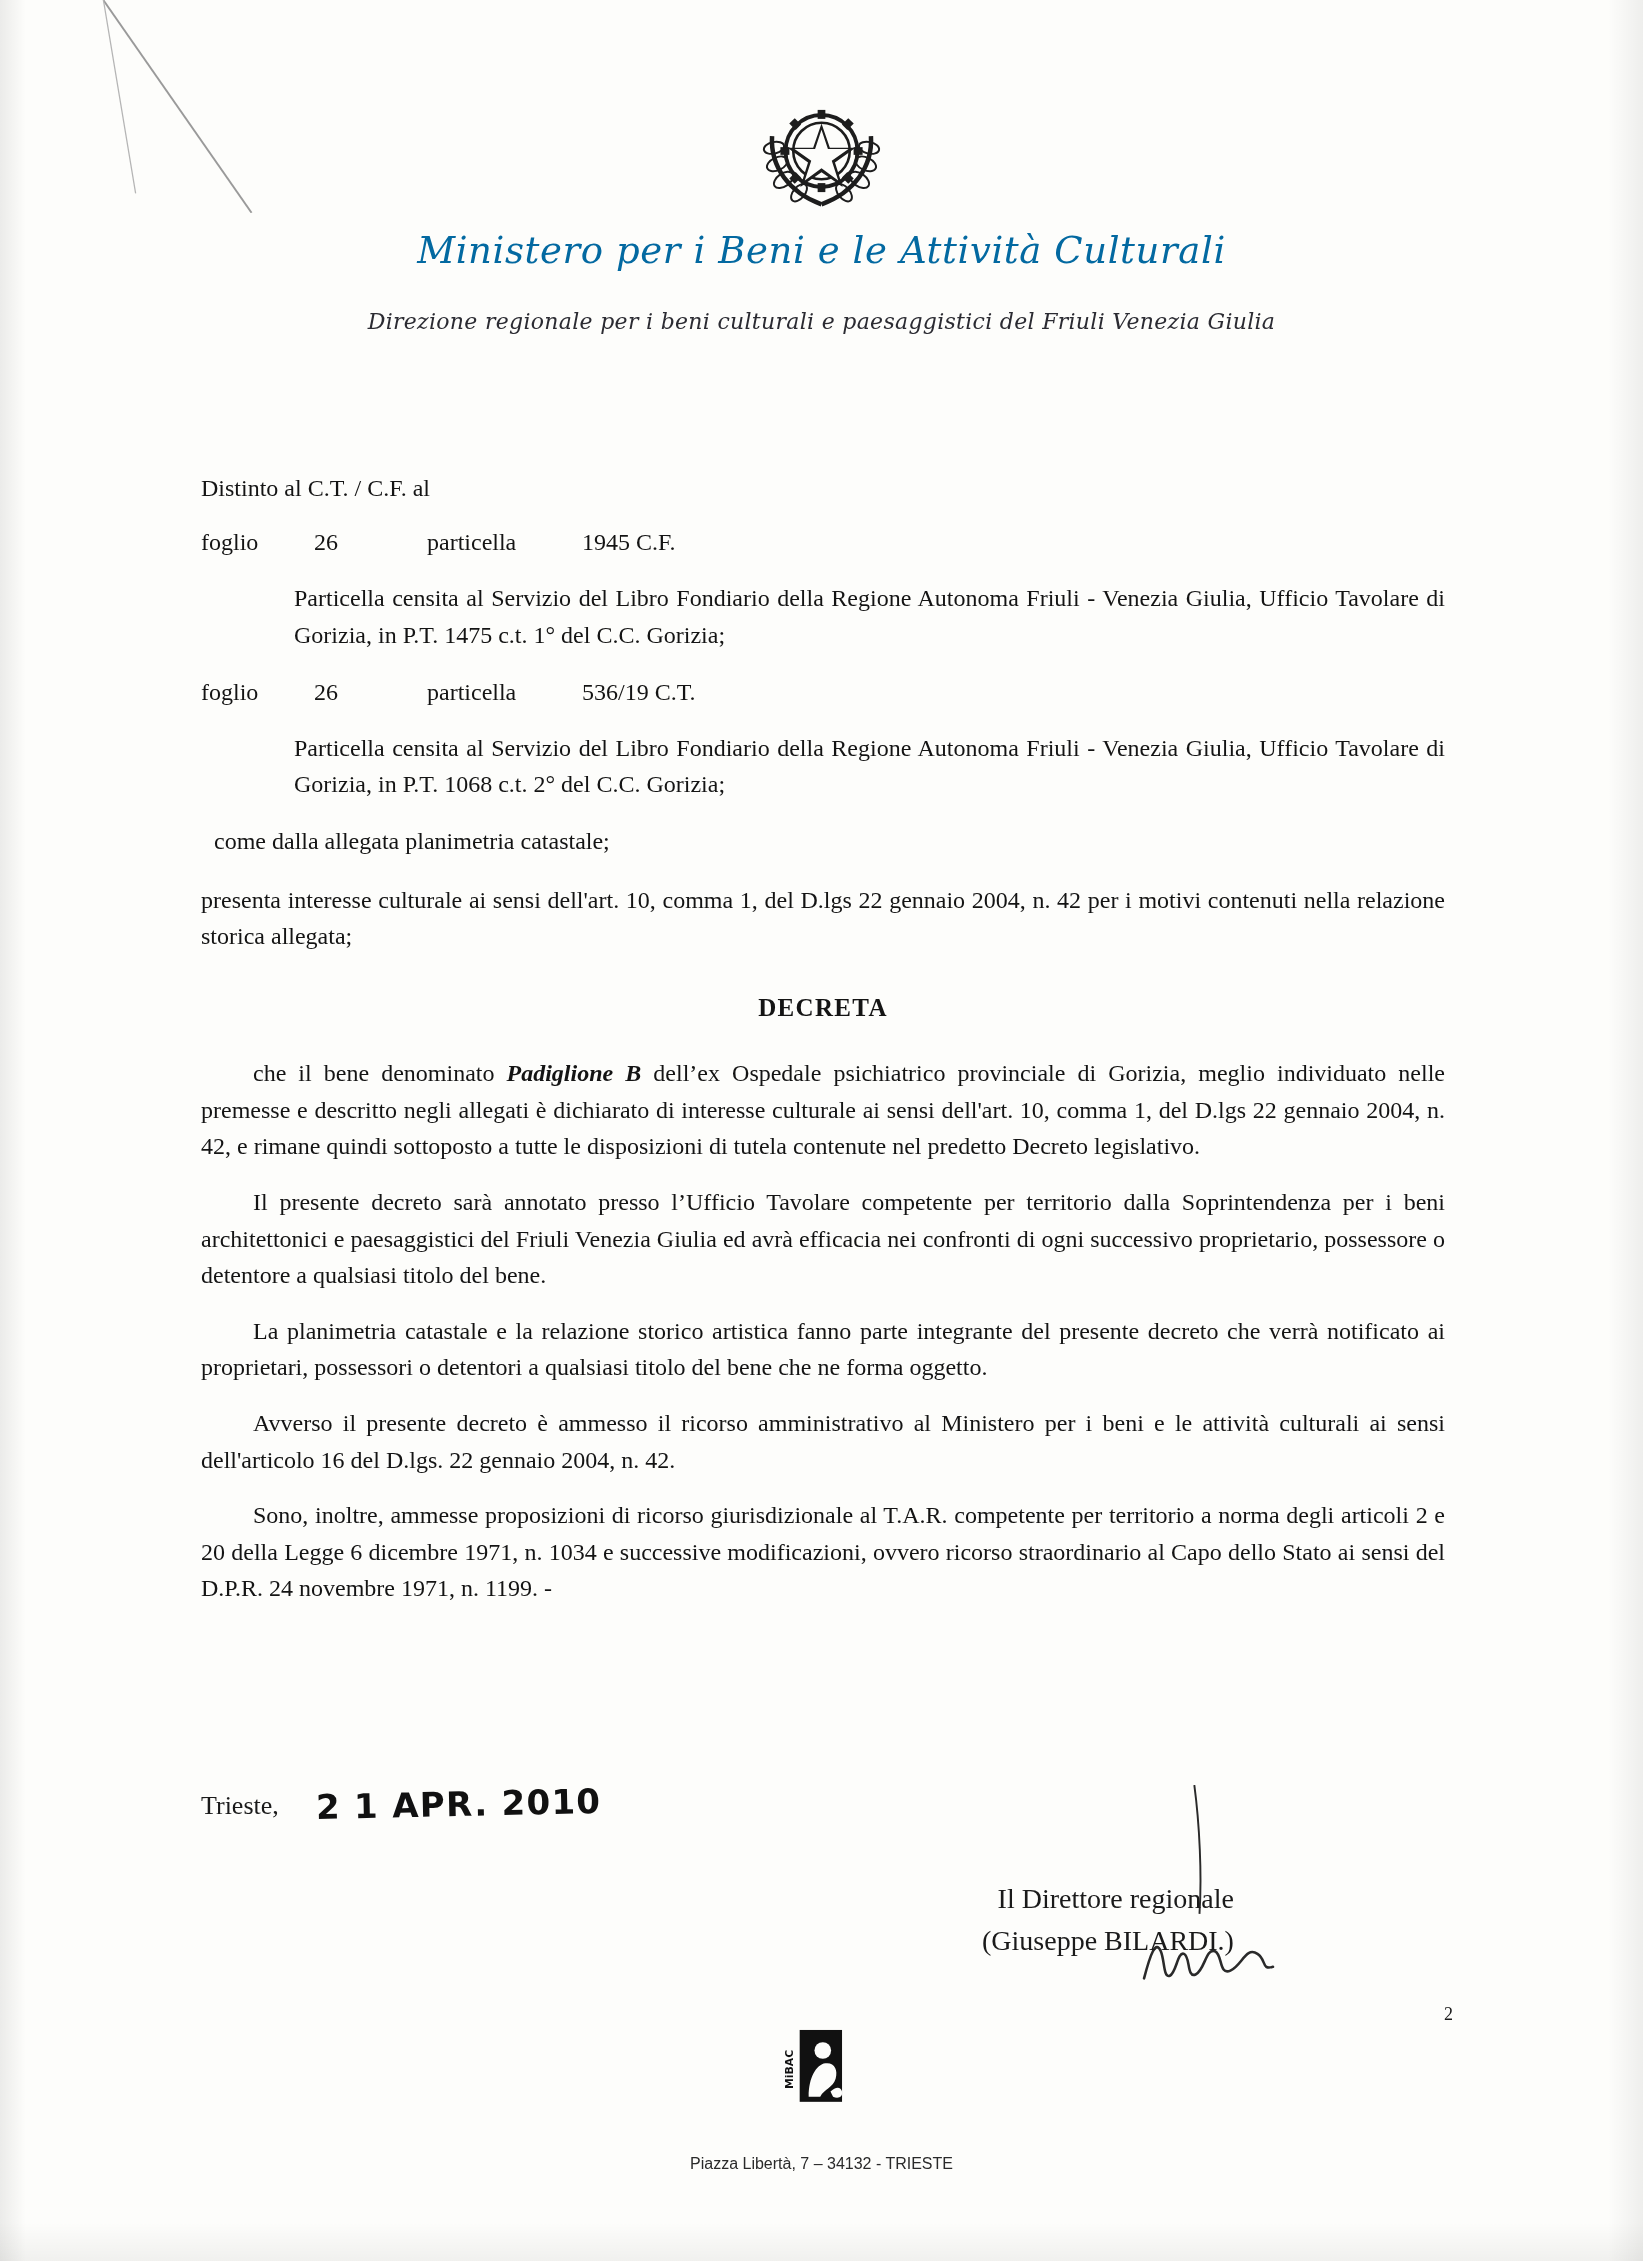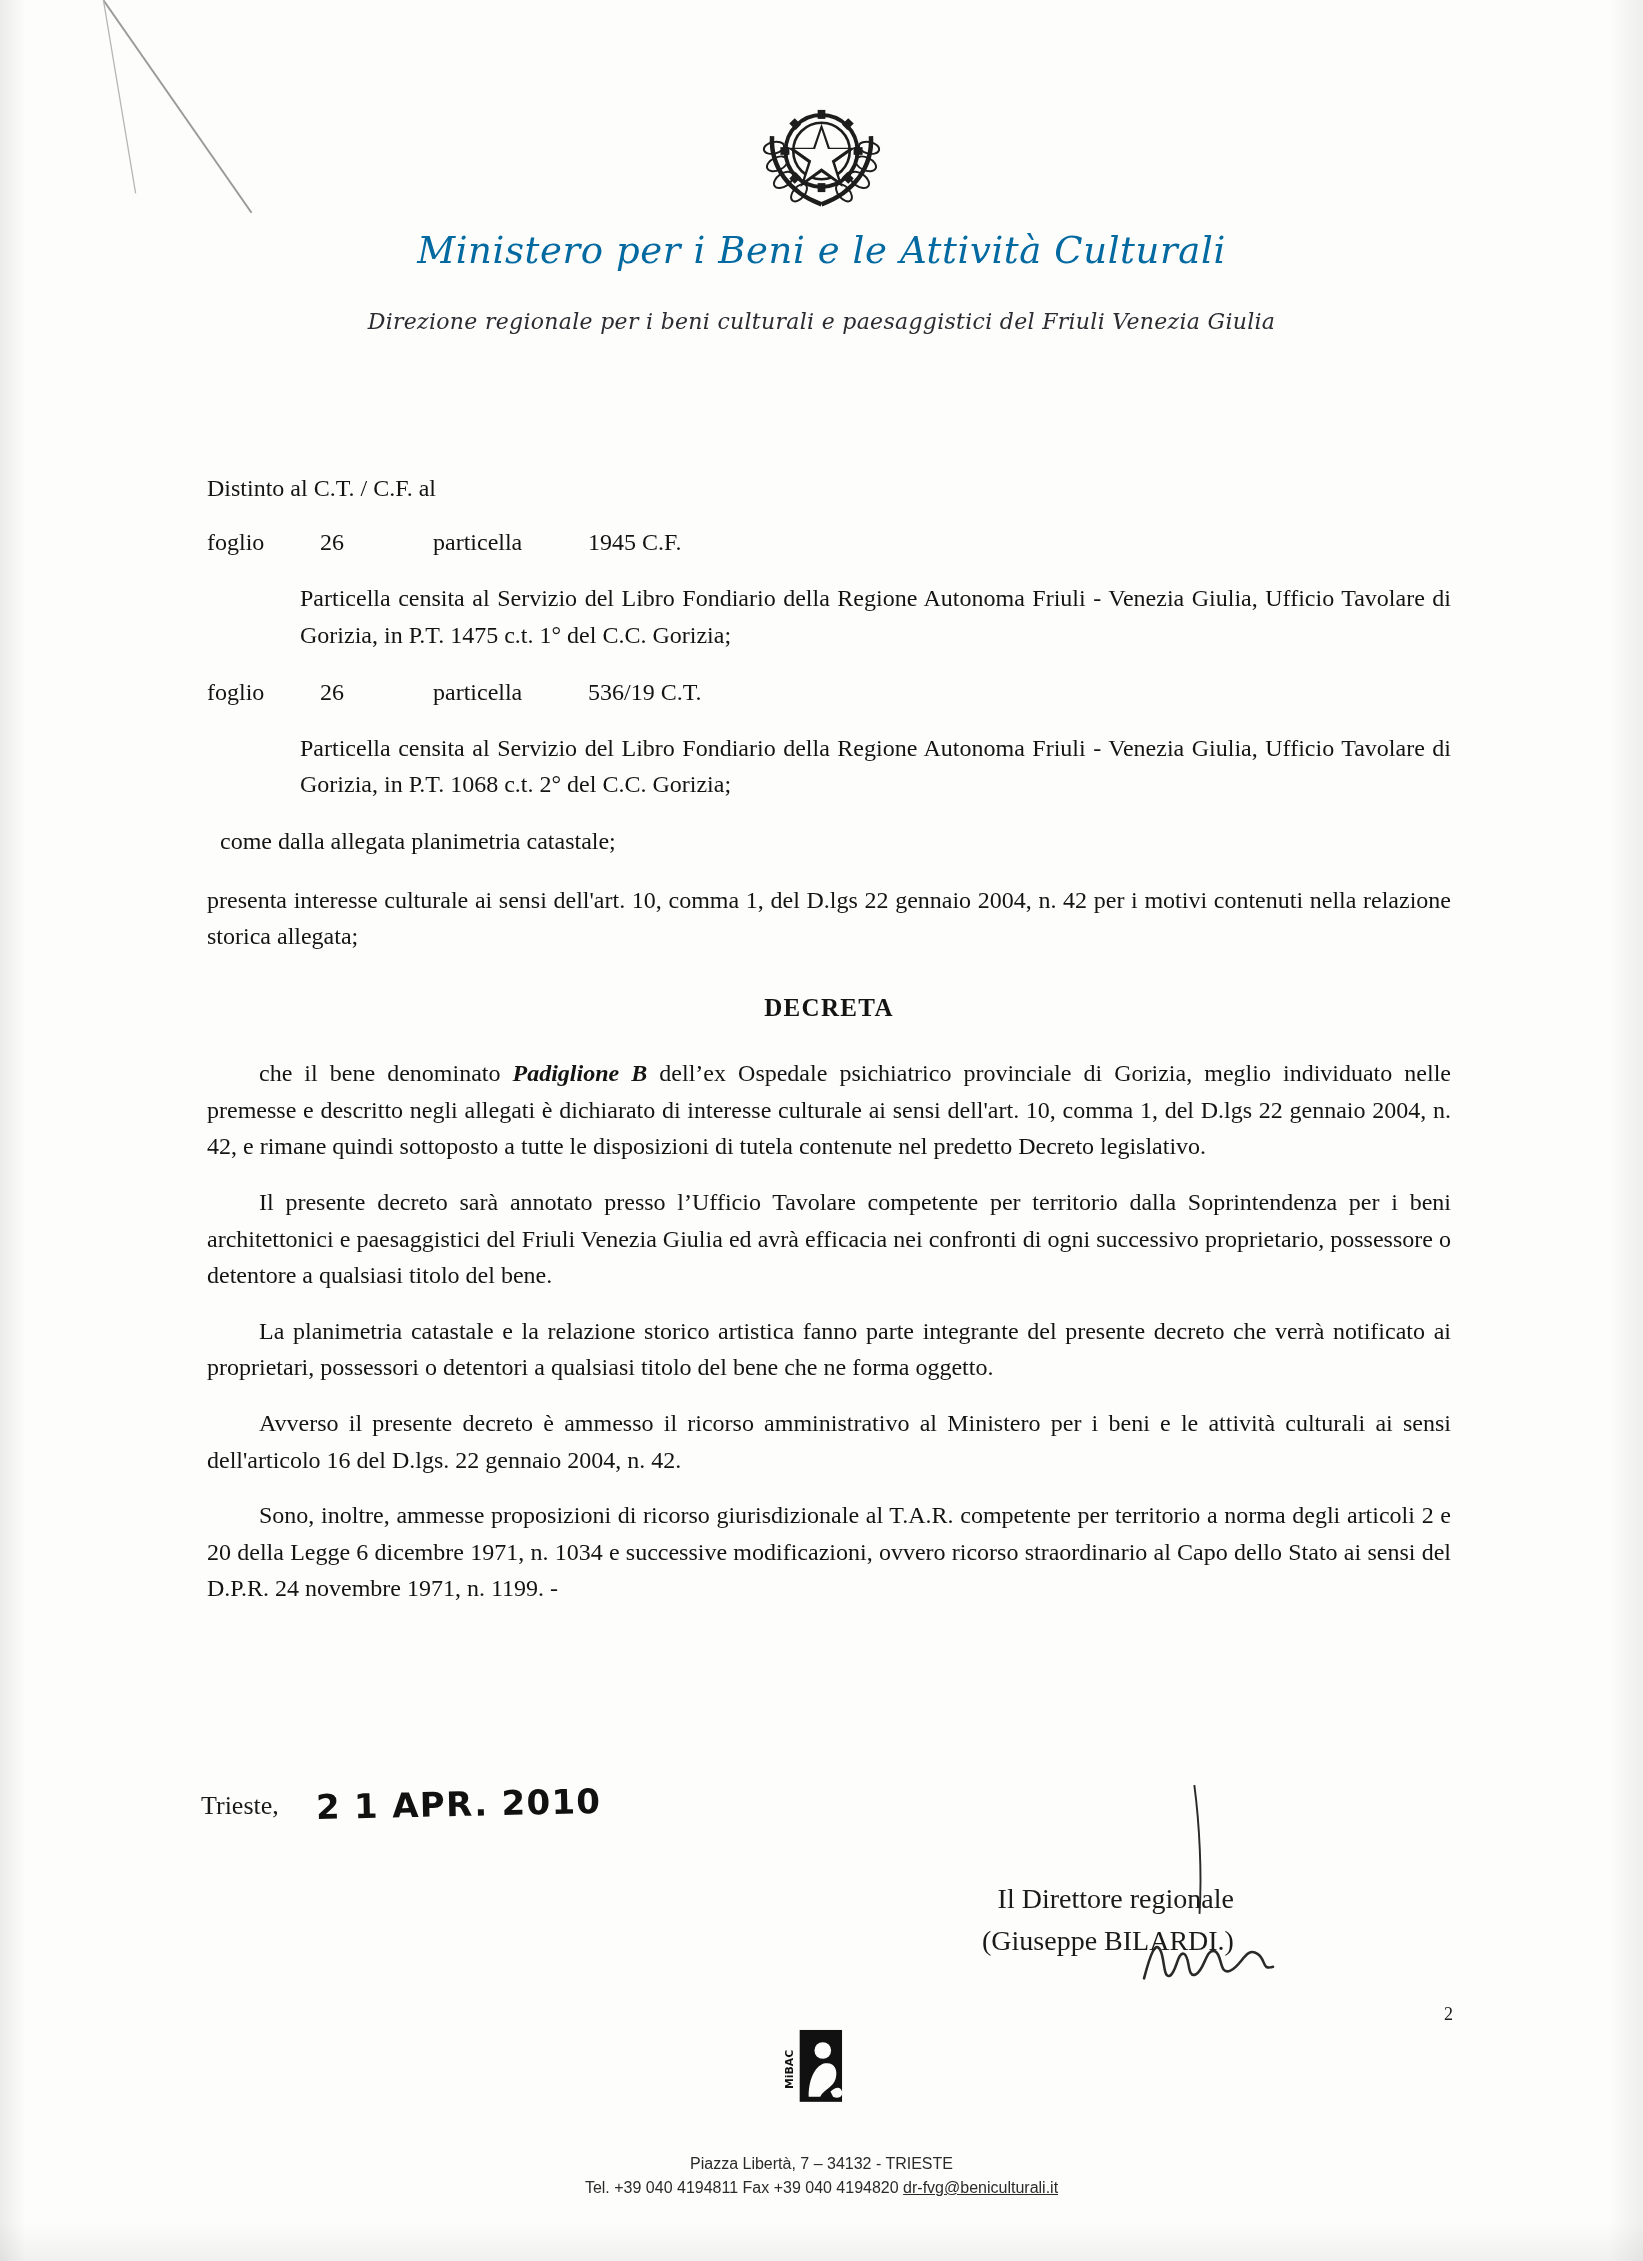--- a/index.html
+++ b/index.html
@@ -82,21 +82,21 @@
     font-size: 22px;
     letter-spacing: 0.3px;
     color: #2b2b32;
     white-space: nowrap;
   }
 
   
   .body-area {
     position: absolute;
     top: 470px;
-    left: 207px;
+    left: 201px;
     width: 1244px;
     font-size: 24px;
     line-height: 1.52;
     color: #141414;
   }
   .line-block { margin-bottom: 18px; }
 
   .row-foglio {
     display: flex;
     align-items: center;
@@ -310,17 +310,16 @@
         <circle cx="62" cy="36" r="13"></circle>
         <path d="M40 108 C40 78 52 58 66 56 C80 54 86 66 82 80 C78 94 64 96 58 108 Z"></path>
         <path d="M74 100 C82 92 90 92 92 100 C94 108 86 112 78 108 Z"></path>
       </g>
       <text x="16" y="96" fill="#111" font-family="DejaVu Sans, sans-serif" font-size="17" font-weight="bold" transform="rotate(-90 16 96)">MiBAC</text>
     </svg>
   </div>
 
   <div class="footer-text">
     <div>Piazza Libertà, 7 – 34132 - TRIESTE</div>
-    <div><span>Tel. +39 040 4194811   Fax +39 040 4194820  </span><span class="mail">dr-fvg@beniculturali.it</span></div>
   </div>
 
 </div>
 
 
 </body></html>

